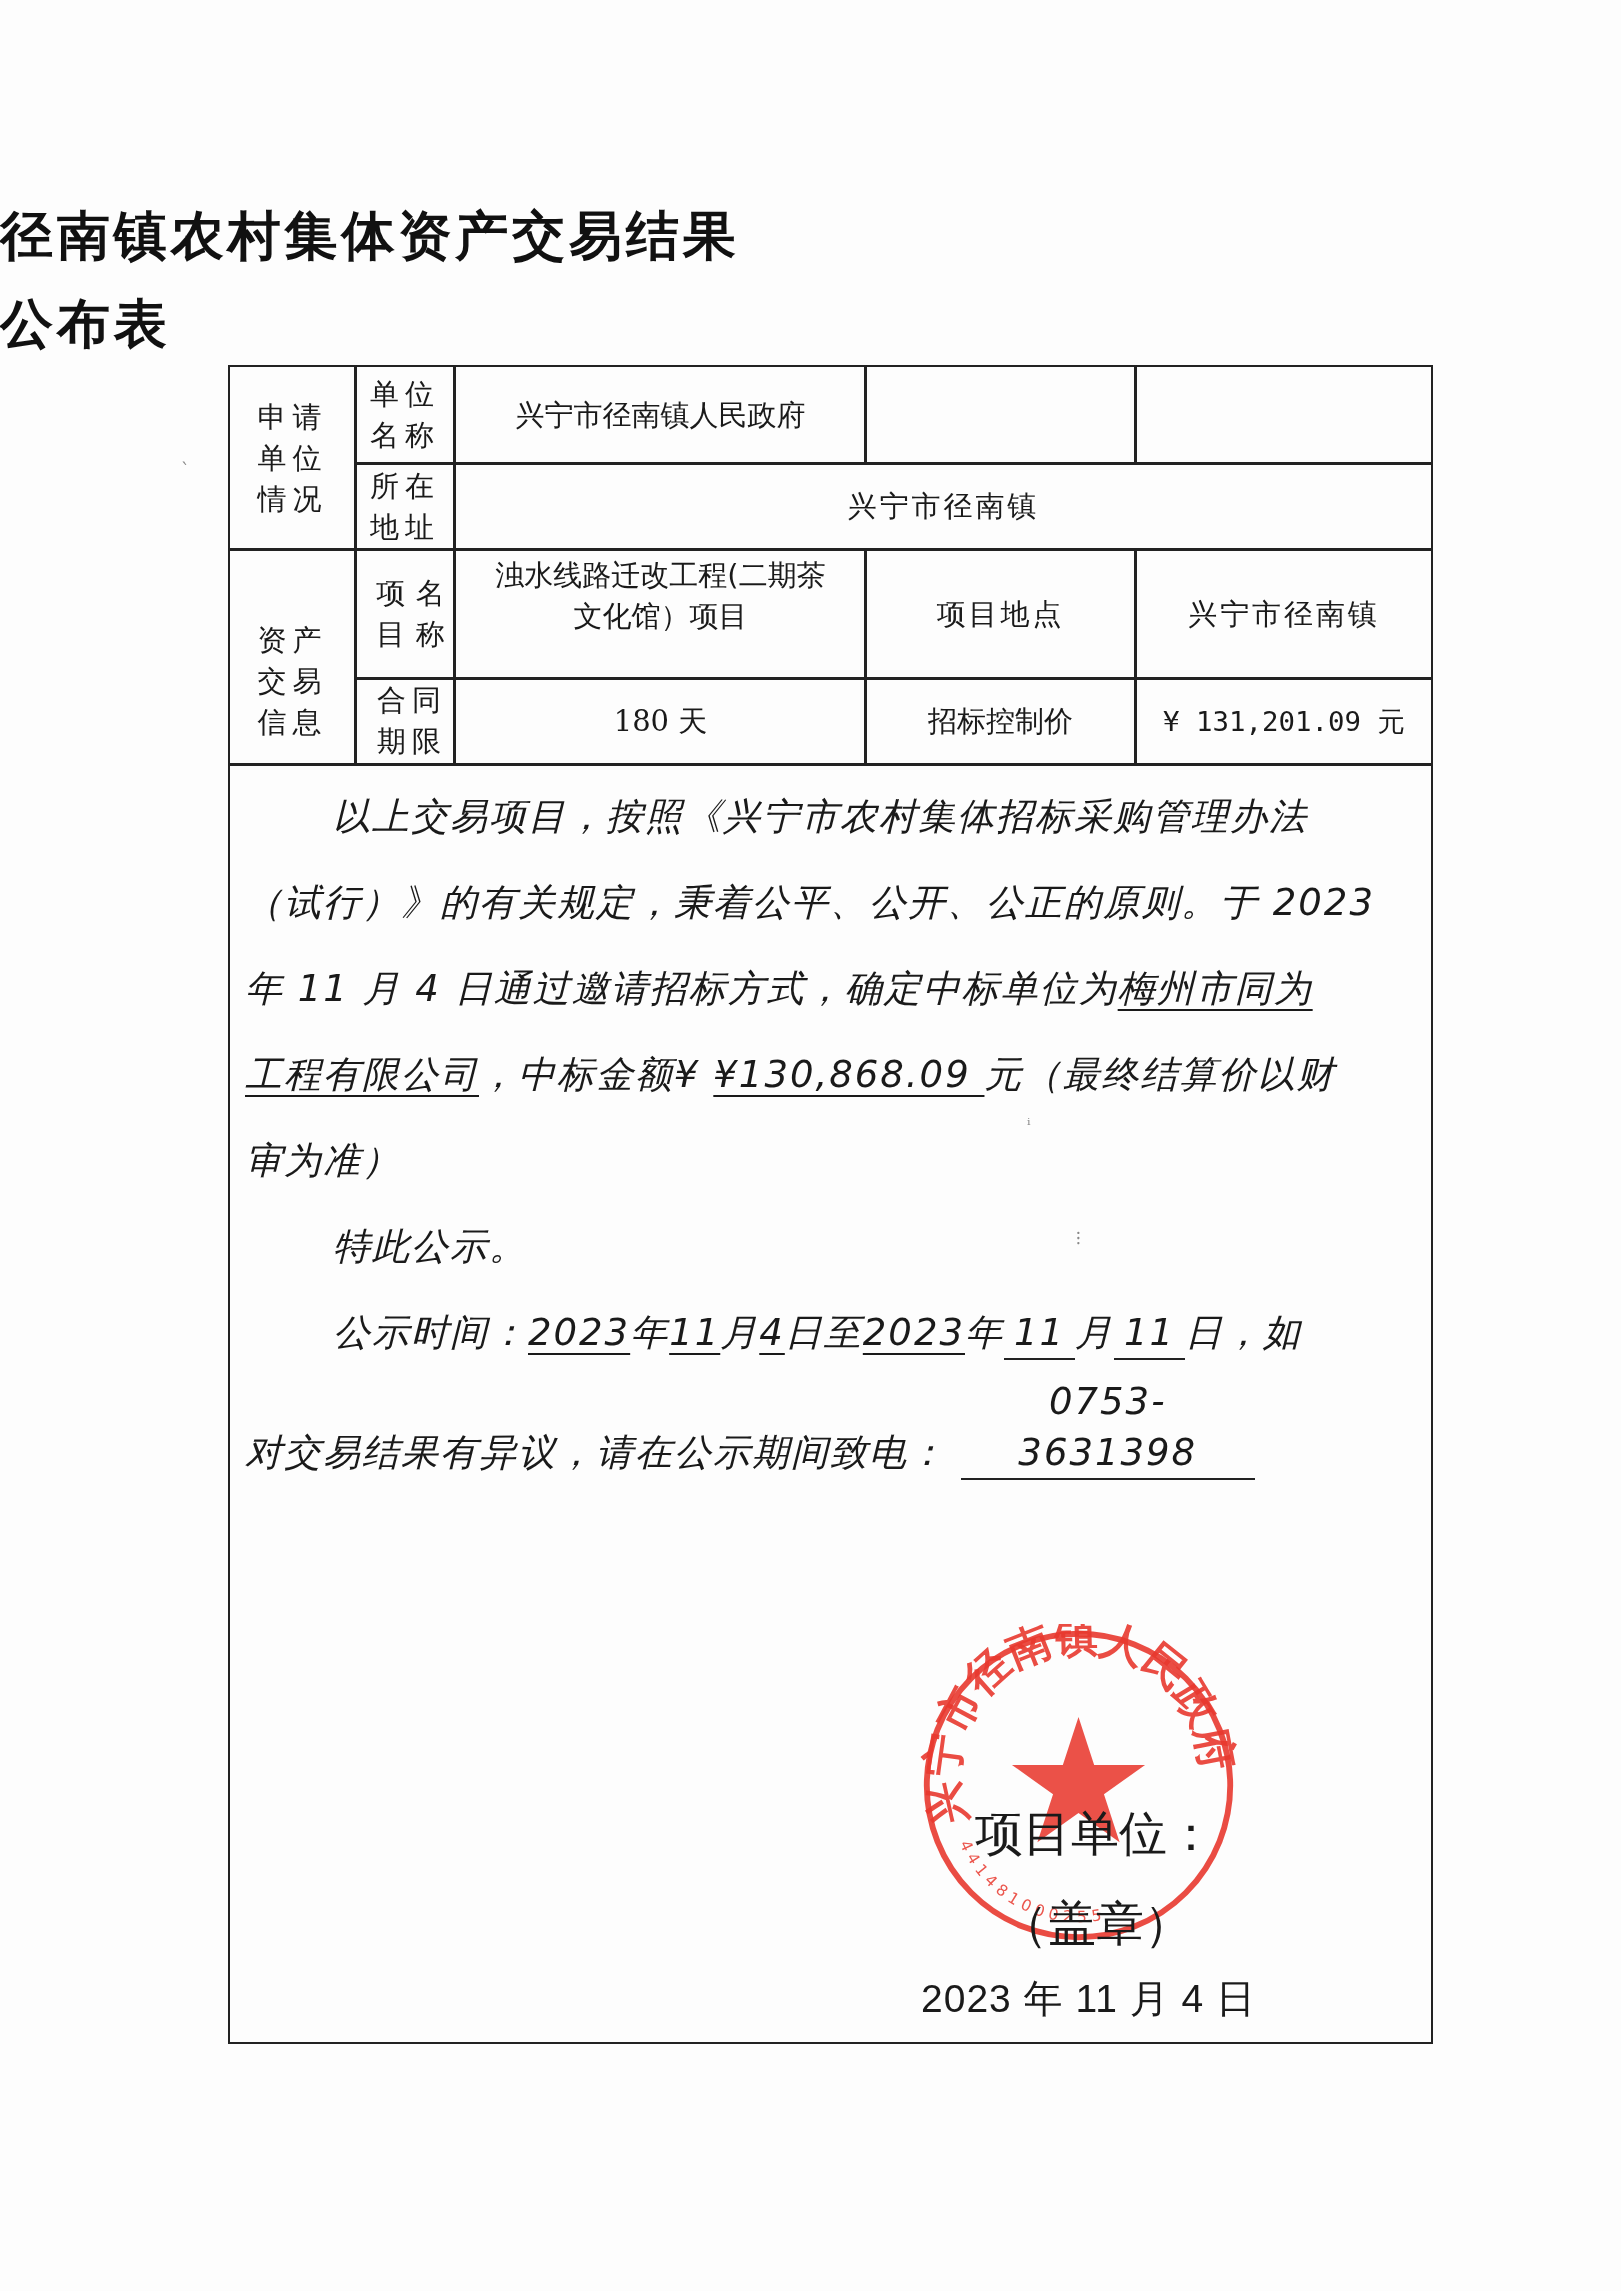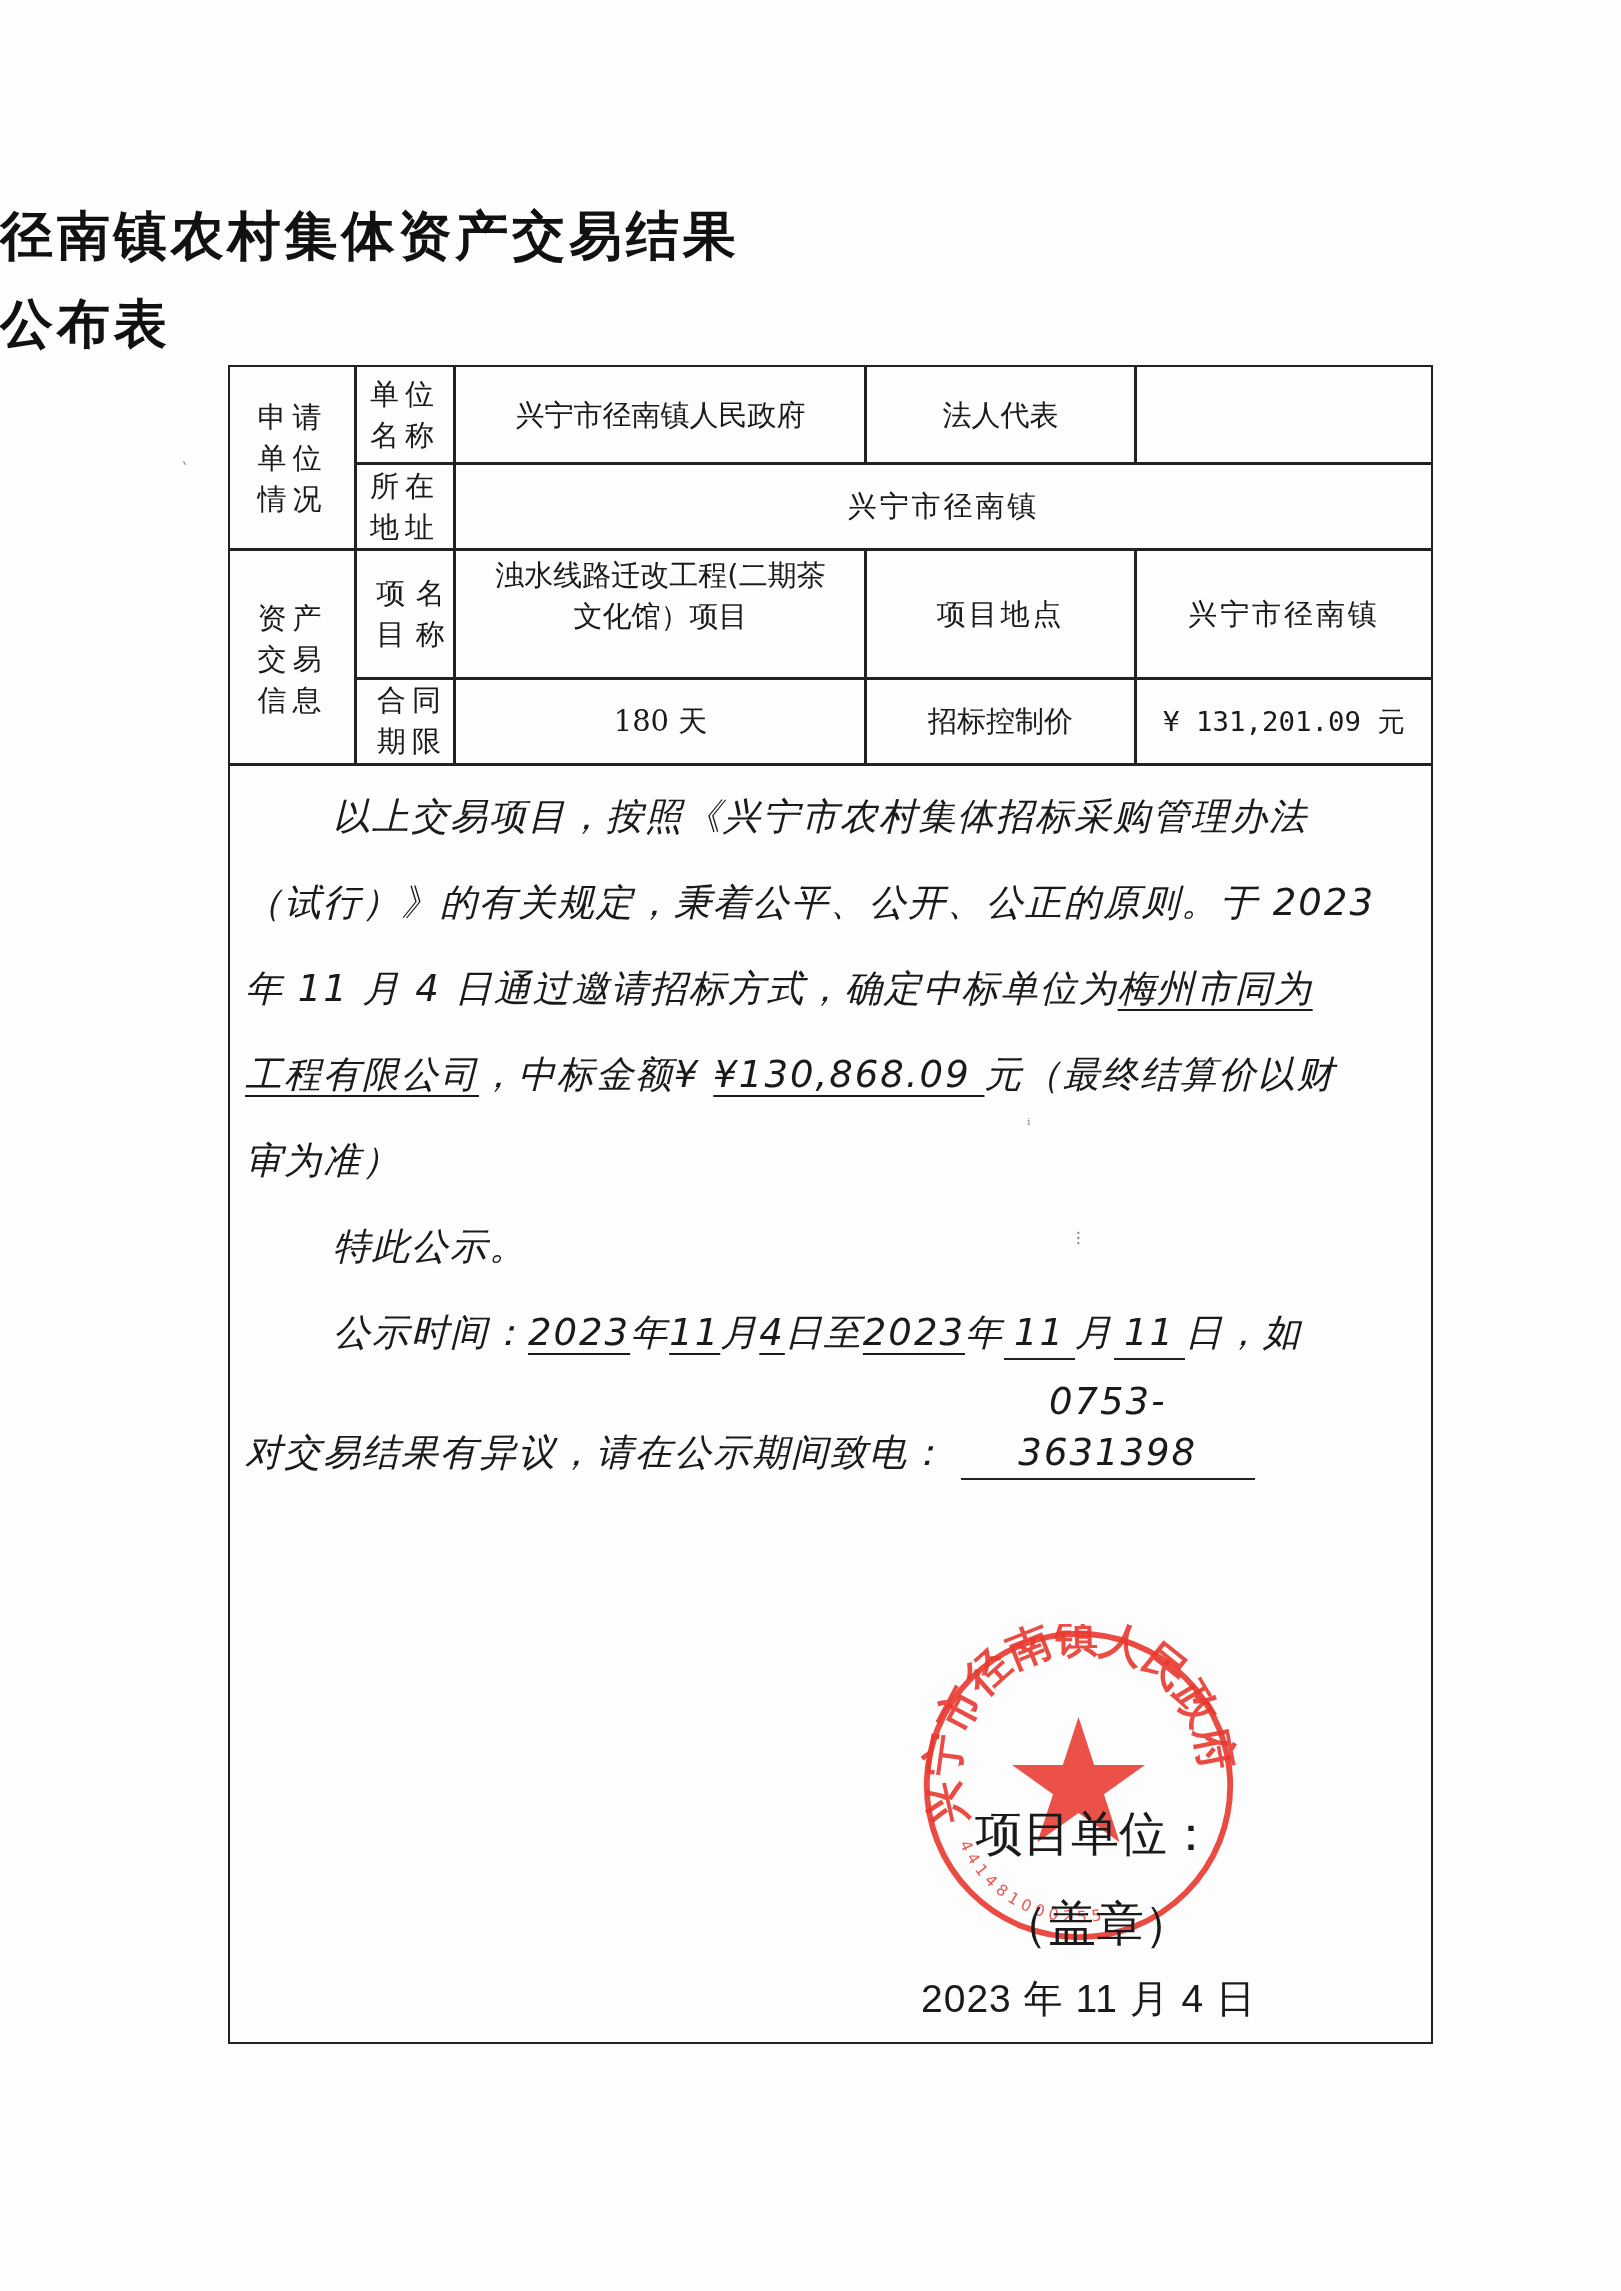--- a/index.html
+++ b/index.html
@@ -134,29 +134,28 @@
     <div>申请</div>
     <div>单位</div>
     <div>情况</div>
   </div>
 
   <div class="cell stack" style="left:357px; top:368px; width:96px; height:94px; flex-direction:column;">
     <div>单位</div>
     <div>名称</div>
   </div>
   <div class="cell" style="left:456px; top:368px; width:409px; height:94px;">兴宁市径南镇人民政府</div>
-  <div class="cell" style="left:867px; top:368px; width:267px; height:94px;">法人代表</div>
 
   <div class="cell stack" style="left:357px; top:465px; width:96px; height:83px; flex-direction:column;">
     <div>所在</div>
     <div>地址</div>
   </div>
   <div class="cell" style="left:456px; top:465px; width:975px; height:83px; letter-spacing:2.9px;">兴宁市径南镇</div>
 
-  <div class="cell stack" style="left:231px; top:529px; width:123px; height:260px; flex-direction:column;">
+  <div class="cell stack" style="left:231px; top:551px; width:123px; height:260px; flex-direction:column;">
     <div>资产</div>
     <div>交易</div>
     <div>信息</div>
   </div>
 
   <div class="cell stack" style="left:357px; top:551px; width:96px; height:126px; flex-direction:row;padding-left:17px;">
     <div>项目</div>
     <div>名称</div>
   </div>
   <div class="cell" style="left:456px; top:551px; width:409px; height:90px; flex-direction:column;">

